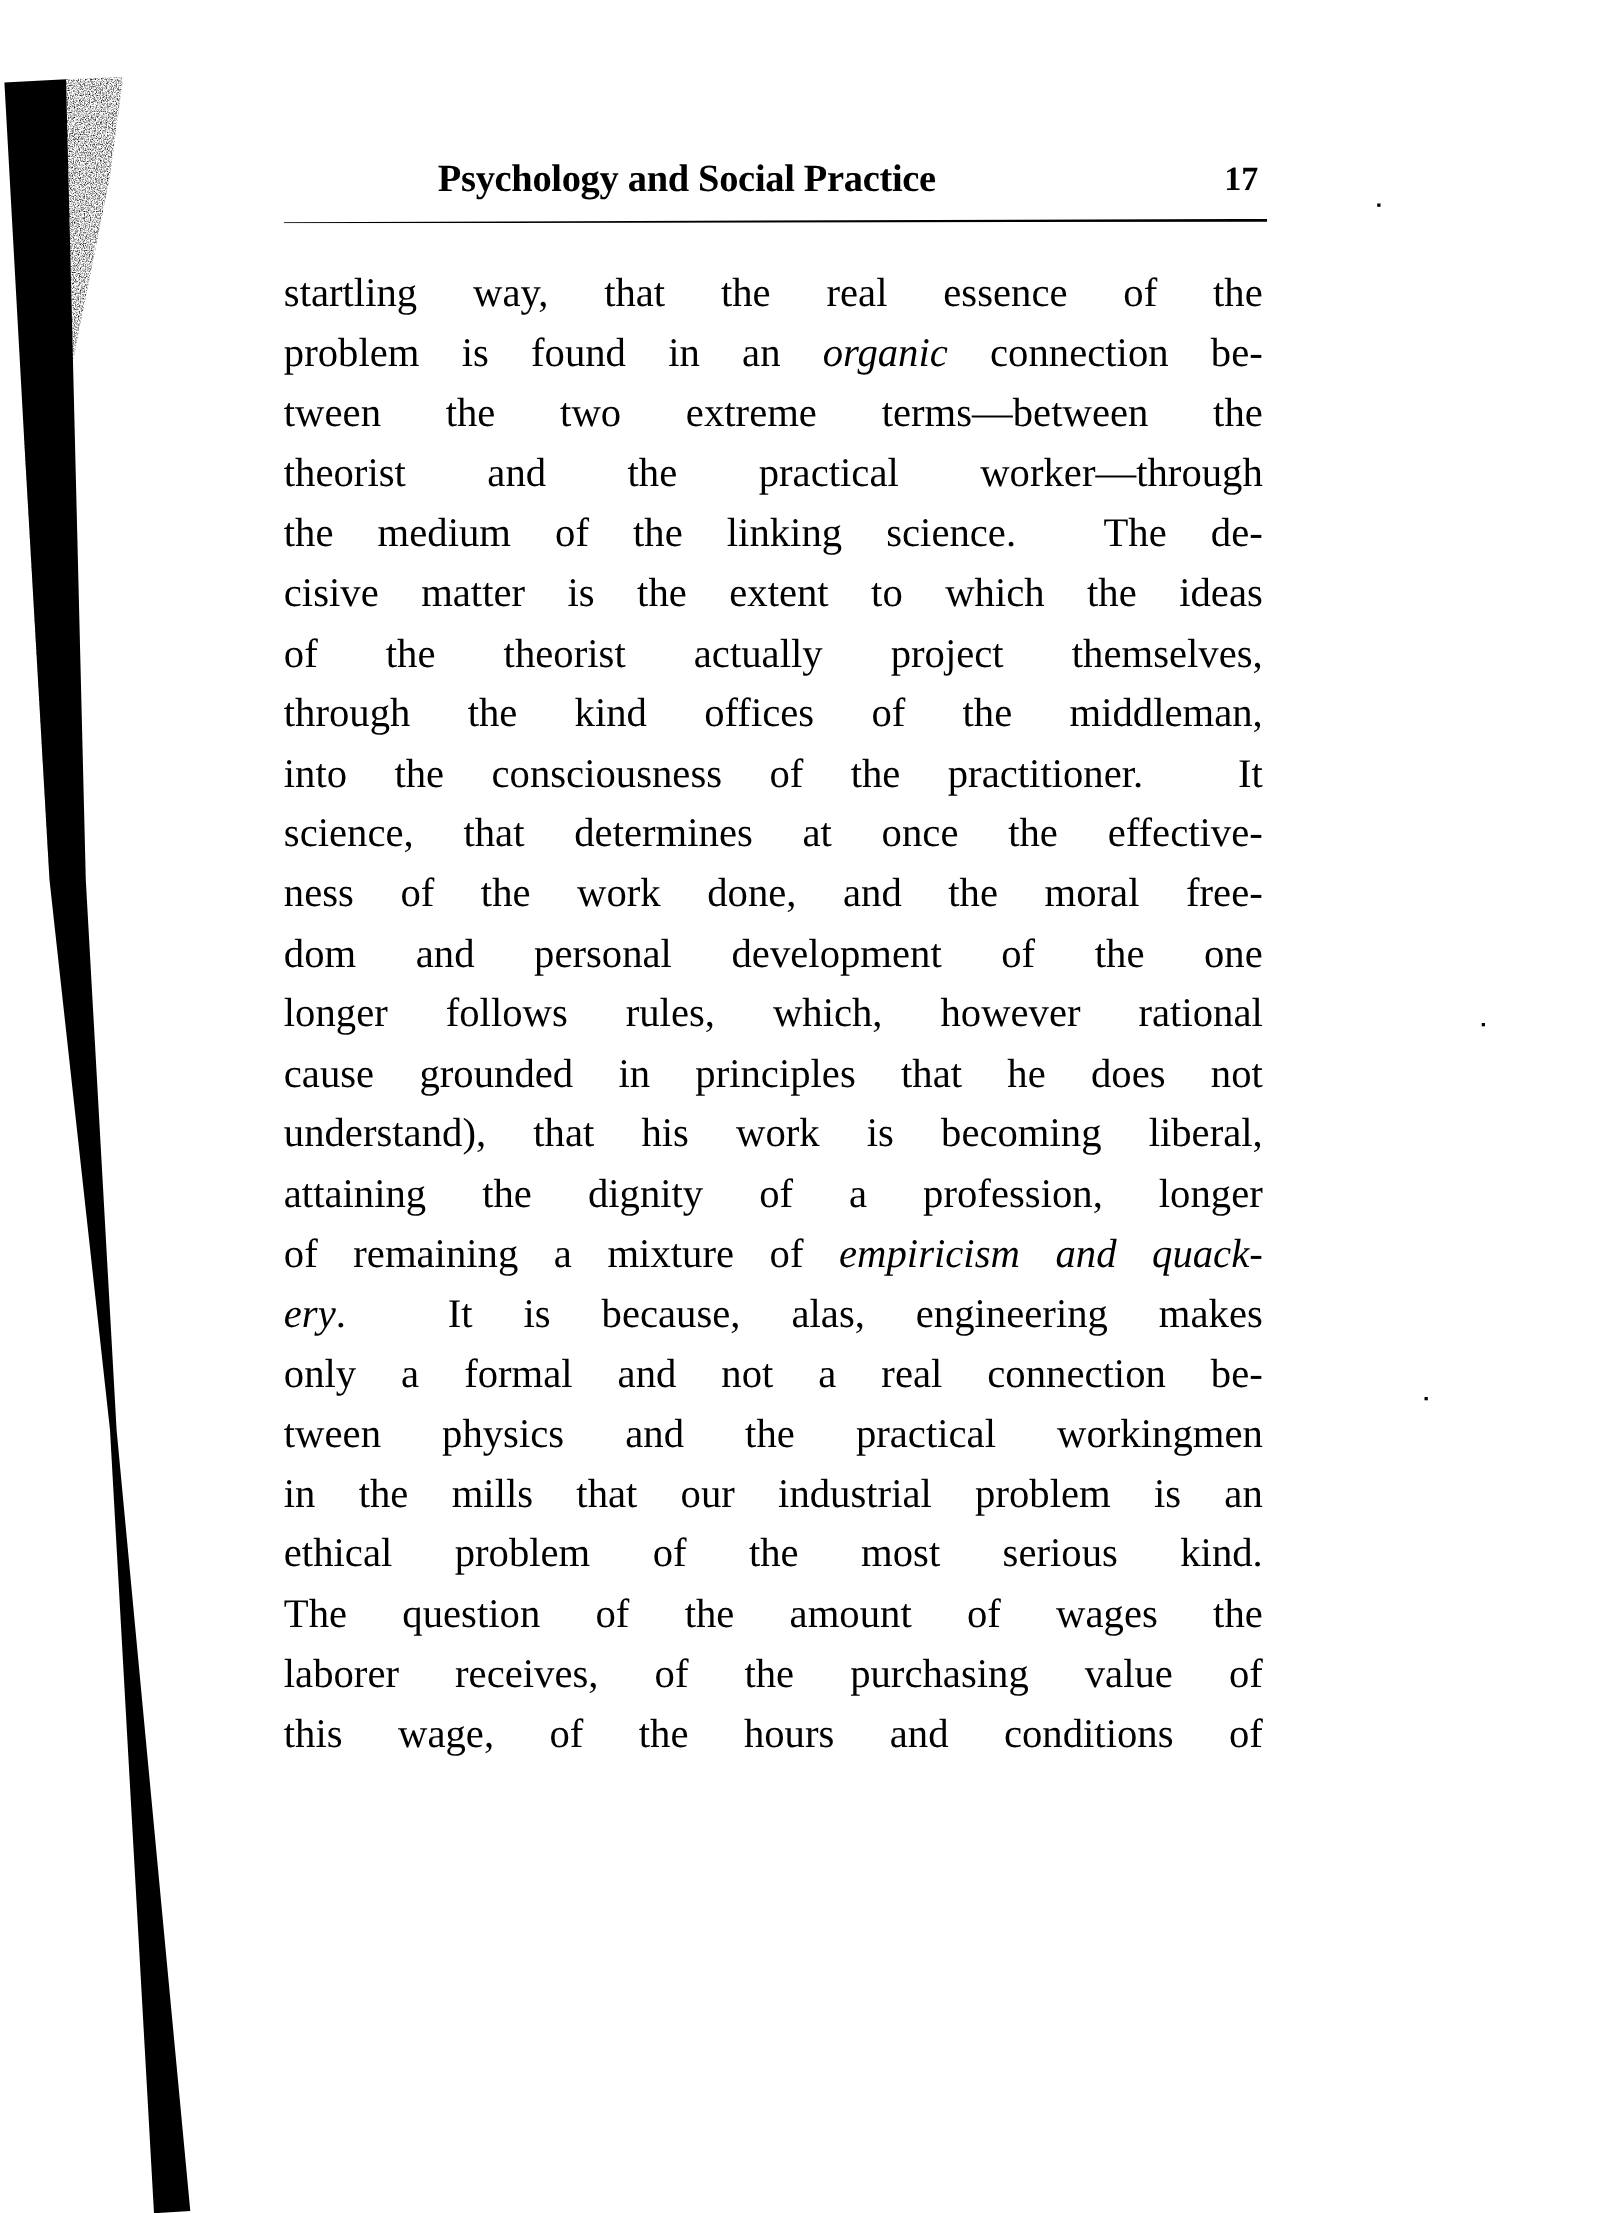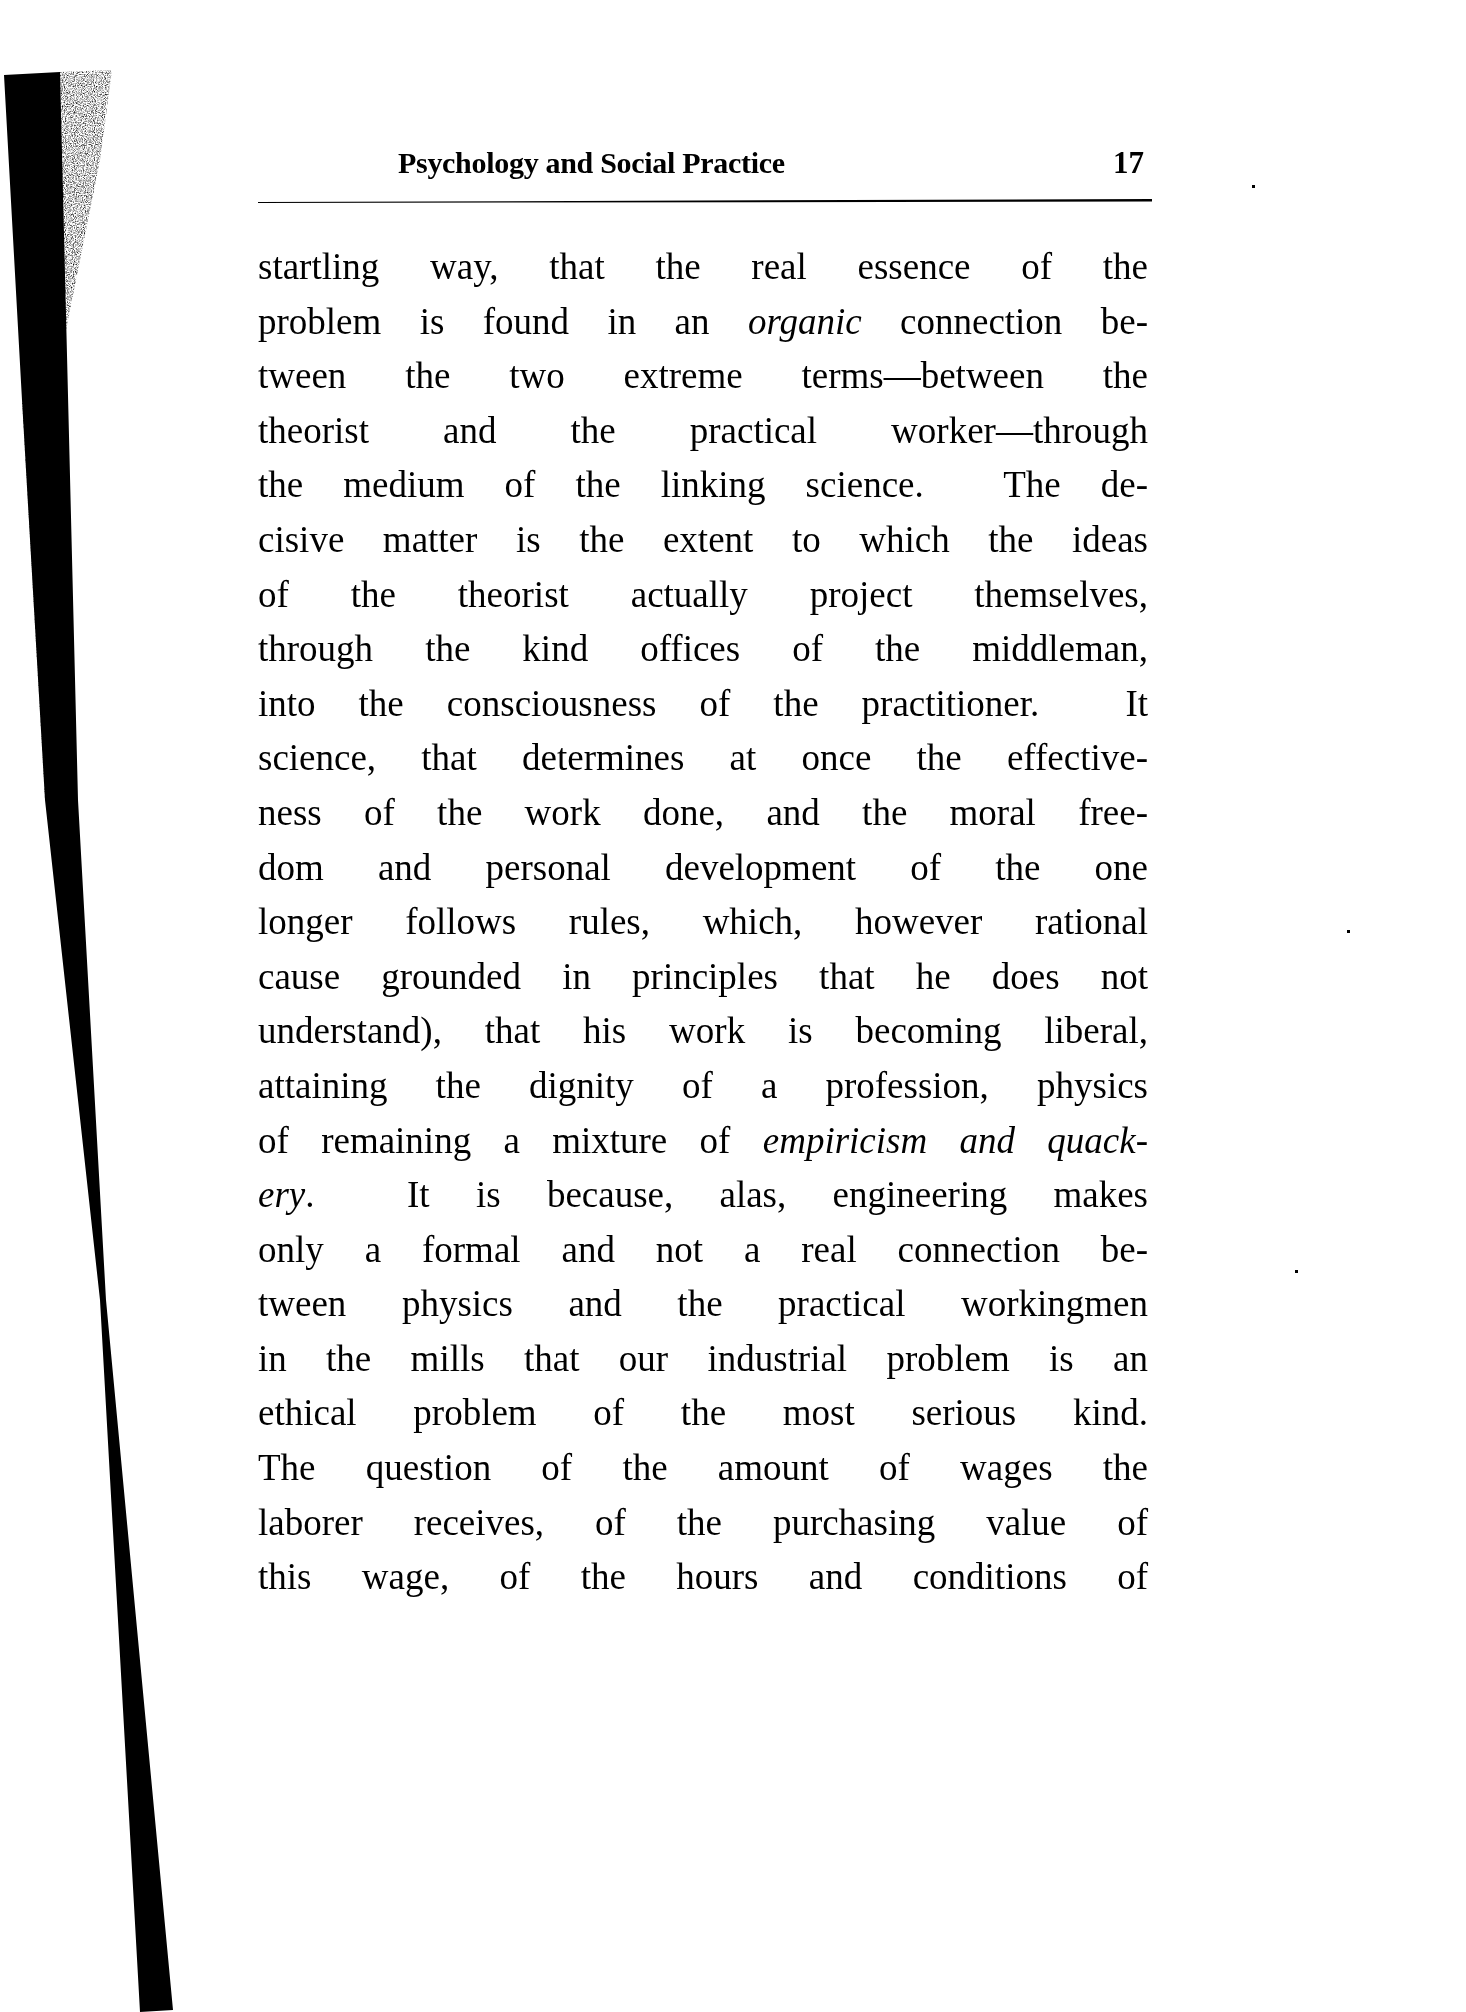--- a/index.html
+++ b/index.html
@@ -26,21 +26,21 @@
       position: absolute;
       left: 258px;
       top: 140px;
       width: 892px;
       height: 46px;
     }
     .running-title {
       position: absolute;
       left: 140px;
       top: 0;
-      font-size: 30px;
+      font-size: 35px;
       font-weight: bold;
       letter-spacing: -0.3px;
       white-space: nowrap;
       line-height: 46px;
     }
     .page-number {
       position: absolute;
       right: 6px;
       top: 0;
       font-size: 31px;
@@ -112,21 +112,21 @@
     <span class="line" style="word-spacing: 0px; display: block;"><span style="word-spacing: 0px; white-space: pre;"><span class="">cisive matter is the extent to which the ideas</span></span></span>
     <span class="line" style="word-spacing: 0px; display: block;"><span style="word-spacing: 0px; white-space: pre;"><span class="">of the theorist actually project themselves,</span></span></span>
     <span class="line" style="word-spacing: 0px; display: block;"><span style="word-spacing: 0px; white-space: pre;"><span class="">through the kind offices of the middleman,</span></span></span>
     <span class="line" style="word-spacing: 0px; display: block;"><span style="word-spacing: 0px; white-space: pre;"><span class="">into the consciousness of the practitioner.  It</span></span></span>
     <span class="line" style="word-spacing: 0px; display: block;"><span style="word-spacing: 0px; white-space: pre;"><span class="">science, that determines at once the effective-</span></span></span>
     <span class="line" style="word-spacing: 0px; display: block;"><span style="word-spacing: 0px; white-space: pre;"><span class="">ness of the work done, and the moral free-</span></span></span>
     <span class="line" style="word-spacing: 0px; display: block;"><span style="word-spacing: 0px; white-space: pre;"><span class="">dom and personal development of the one</span></span></span>
     <span class="line" style="word-spacing: 0px; display: block;"><span style="word-spacing: 0px; white-space: pre;"><span class="">longer follows rules, which, however rational</span></span></span>
     <span class="line" style="word-spacing: 0px; display: block;"><span style="word-spacing: 0px; white-space: pre;"><span class="">cause grounded in principles that he does not</span></span></span>
     <span class="line" style="word-spacing: 0px; display: block;"><span style="word-spacing: 0px; white-space: pre;"><span class="">understand), that his work is becoming liberal,</span></span></span>
-    <span class="line" style="word-spacing: 0px; display: block;"><span style="word-spacing: 0px; white-space: pre;"><span class="">attaining the dignity of a profession, physics</span></span></span>
+    <span class="line" style="word-spacing: 0px; display: block;"><span style="word-spacing: 0px; white-space: pre;"><span class="">attaining the dignity of a profession, longer</span></span></span>
     <span class="line" style="word-spacing: 0px; display: block;"><span style="word-spacing: 0px; white-space: pre;"><span class="">of remaining a mixture of </span><span class="italic">empiricism and quack-</span></span></span>
     <span class="line" style="word-spacing: 0px; display: block;"><span style="word-spacing: 0px; white-space: pre;"><span class="italic">ery</span><span class="">.  It is because, alas, engineering makes</span></span></span>
     <span class="line" style="word-spacing: 0px; display: block;"><span style="word-spacing: 0px; white-space: pre;"><span class="">only a formal and not a real connection be-</span></span></span>
     <span class="line" style="word-spacing: 0px; display: block;"><span style="word-spacing: 0px; white-space: pre;"><span class="">tween physics and the practical workingmen</span></span></span>
     <span class="line" style="word-spacing: 0px; display: block;"><span style="word-spacing: 0px; white-space: pre;"><span class="">in the mills that our industrial problem is an</span></span></span>
     <span class="line" style="word-spacing: 0px; display: block;"><span style="word-spacing: 0px; white-space: pre;"><span class="">ethical problem of the most serious kind.</span></span></span>
     <span class="line" style="word-spacing: 0px; display: block;"><span style="word-spacing: 0px; white-space: pre;"><span class="">The question of the amount of wages the</span></span></span>
     <span class="line" style="word-spacing: 0px; display: block;"><span style="word-spacing: 0px; white-space: pre;"><span class="">laborer receives, of the purchasing value of</span></span></span>
     <span class="line last" style="word-spacing: 0px; display: block;"><span style="word-spacing: 0px; white-space: pre;"><span class="">this wage, of the hours and conditions of</span></span></span>
   </div>

